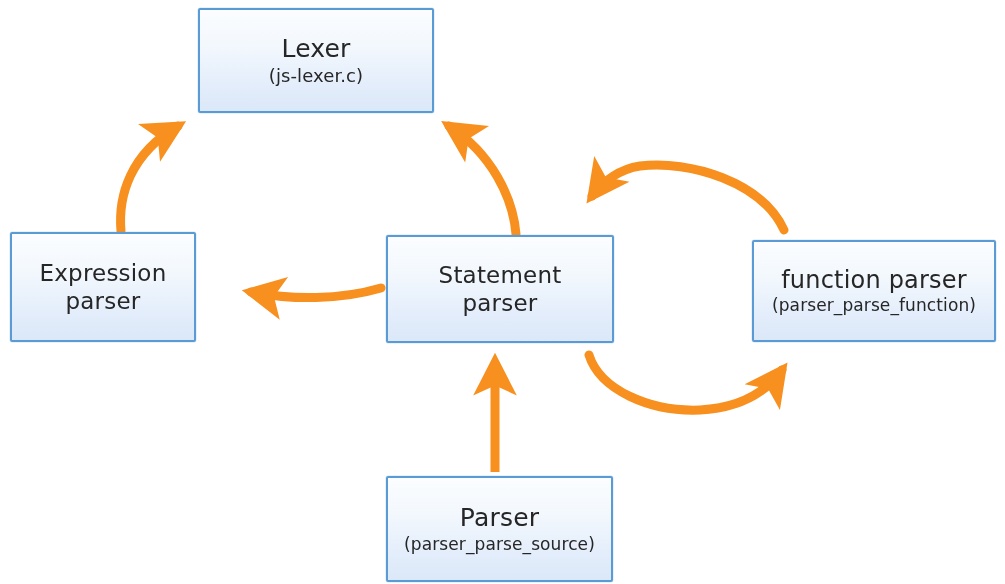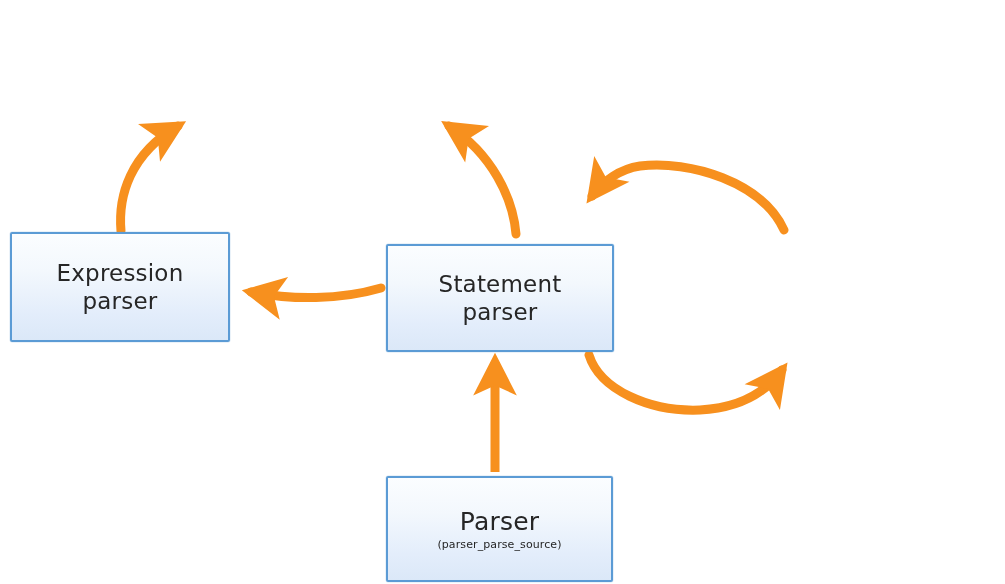--- a/index.html
+++ b/index.html
@@ -39,30 +39,30 @@
     white-space: nowrap;
   }
   .node .sub {
     font-size: 18px;
     letter-spacing: 0.1px;
     white-space: nowrap;
   }
 
   
   #node-lexer        { left: 198px; top: 8px;   width: 236px; height: 105px; }
-  #node-expr         { left: 10px;  top: 232px; width: 220px; height: 110px; }
-  #node-statement    { left: 386px; top: 244px; width: 228px; height: 108px; }
+  #node-expr         { left: 10px;  top: 232px; width: 186px; height: 110px; }
+  #node-statement    { left: 386px; top: 235px; width: 228px; height: 108px; }
   #node-function     { left: 752px; top: 240px; width: 244px; height: 102px; }
   #node-parser       { left: 386px; top: 476px; width: 227px; height: 106px; }
 
   #node-lexer .ttl     { font-size: 25px; }
   #node-function .ttl  { font-size: 24px; }
   #node-parser .ttl    { font-size: 25px; }
   #node-function .sub  { font-size: 17px; }
-  #node-parser .sub    { font-size: 11px; }
+  #node-parser .sub    { font-size: 17px; }
 
   svg.edges {
     position: absolute;
     left: 0; top: 0;
     width: 1005px;
     height: 584px;
     z-index: 1;
     pointer-events: none;
   }
 </style>
@@ -84,30 +84,38 @@
 
     <path d="M 381 288 C 340 300, 292 300, 251 292" fill="none" stroke="#f7901e" stroke-width="9" stroke-linecap="round" marker-end="url(#ah)"></path>
 
     <path d="M 784 230 C 762 182, 690 160, 640 166 C 620 169, 603 181, 592 196" fill="none" stroke="#f7901e" stroke-width="9" stroke-linecap="round" marker-end="url(#ah)"></path>
 
     <path d="M 589 355 C 600 390, 650 412, 700 410 C 740 408, 766 392, 782 370" fill="none" stroke="#f7901e" stroke-width="9" stroke-linecap="round" marker-end="url(#ah)"></path>
 
     <path d="M 495 472 L 495 362" fill="none" stroke="#f7901e" stroke-width="9" stroke-linecap="butt" marker-end="url(#ah)"></path>
   </svg>
 
+  <div class="node" id="node-lexer">
+    <div class="ttl">Lexer</div>
+    <div class="sub">(js-lexer.c)</div>
+  </div>
 
   <div class="node" id="node-expr">
     <div class="ttl">Expression</div>
     <div class="ttl">parser</div>
   </div>
 
   <div class="node" id="node-statement">
     <div class="ttl">Statement</div>
     <div class="ttl">parser</div>
   </div>
 
+  <div class="node" id="node-function">
+    <div class="ttl">function parser</div>
+    <div class="sub">(parser_parse_function)</div>
+  </div>
 
   <div class="node" id="node-parser">
     <div class="ttl">Parser</div>
     <div class="sub">(parser_parse_source)</div>
   </div>
 
 </div>
 
 </body></html>

